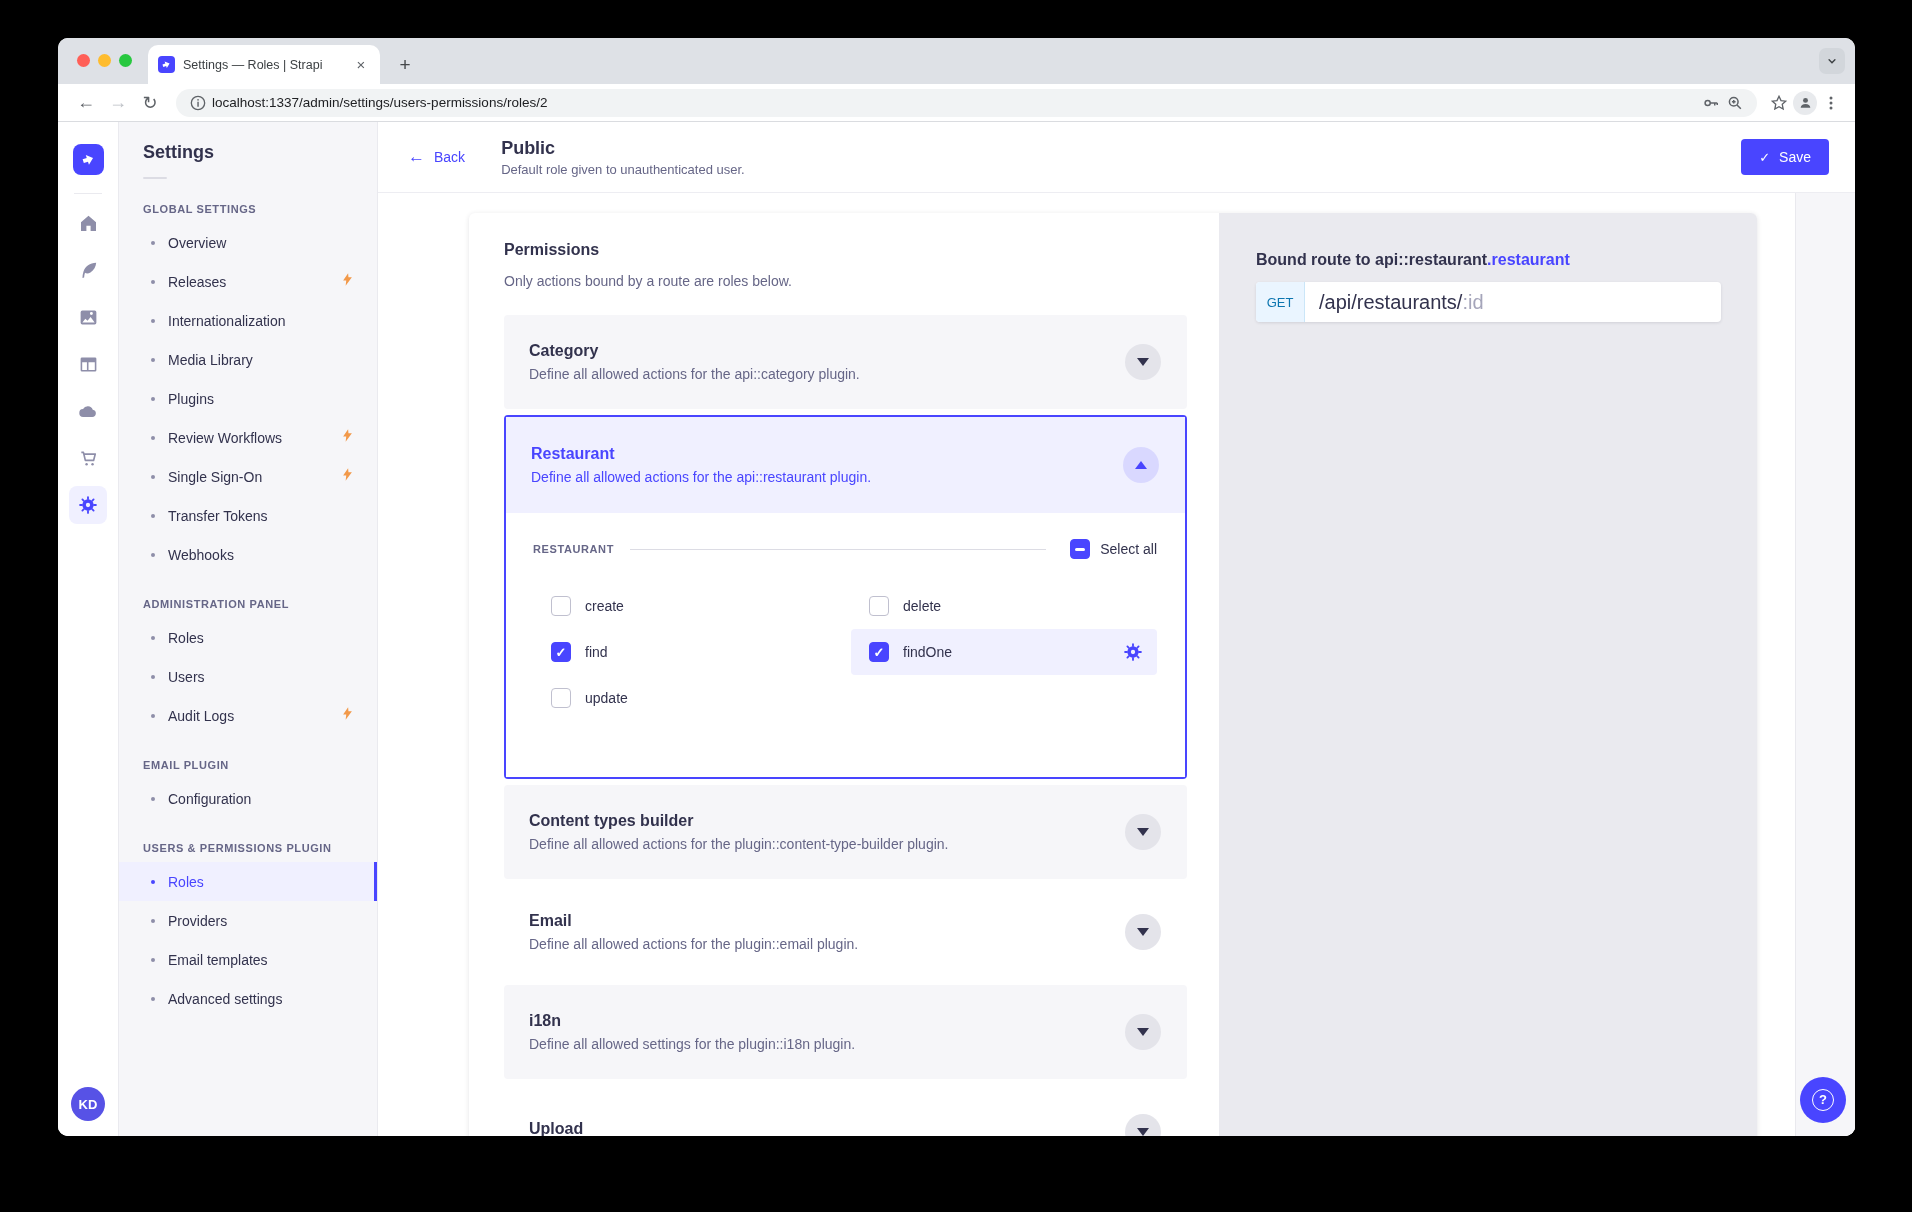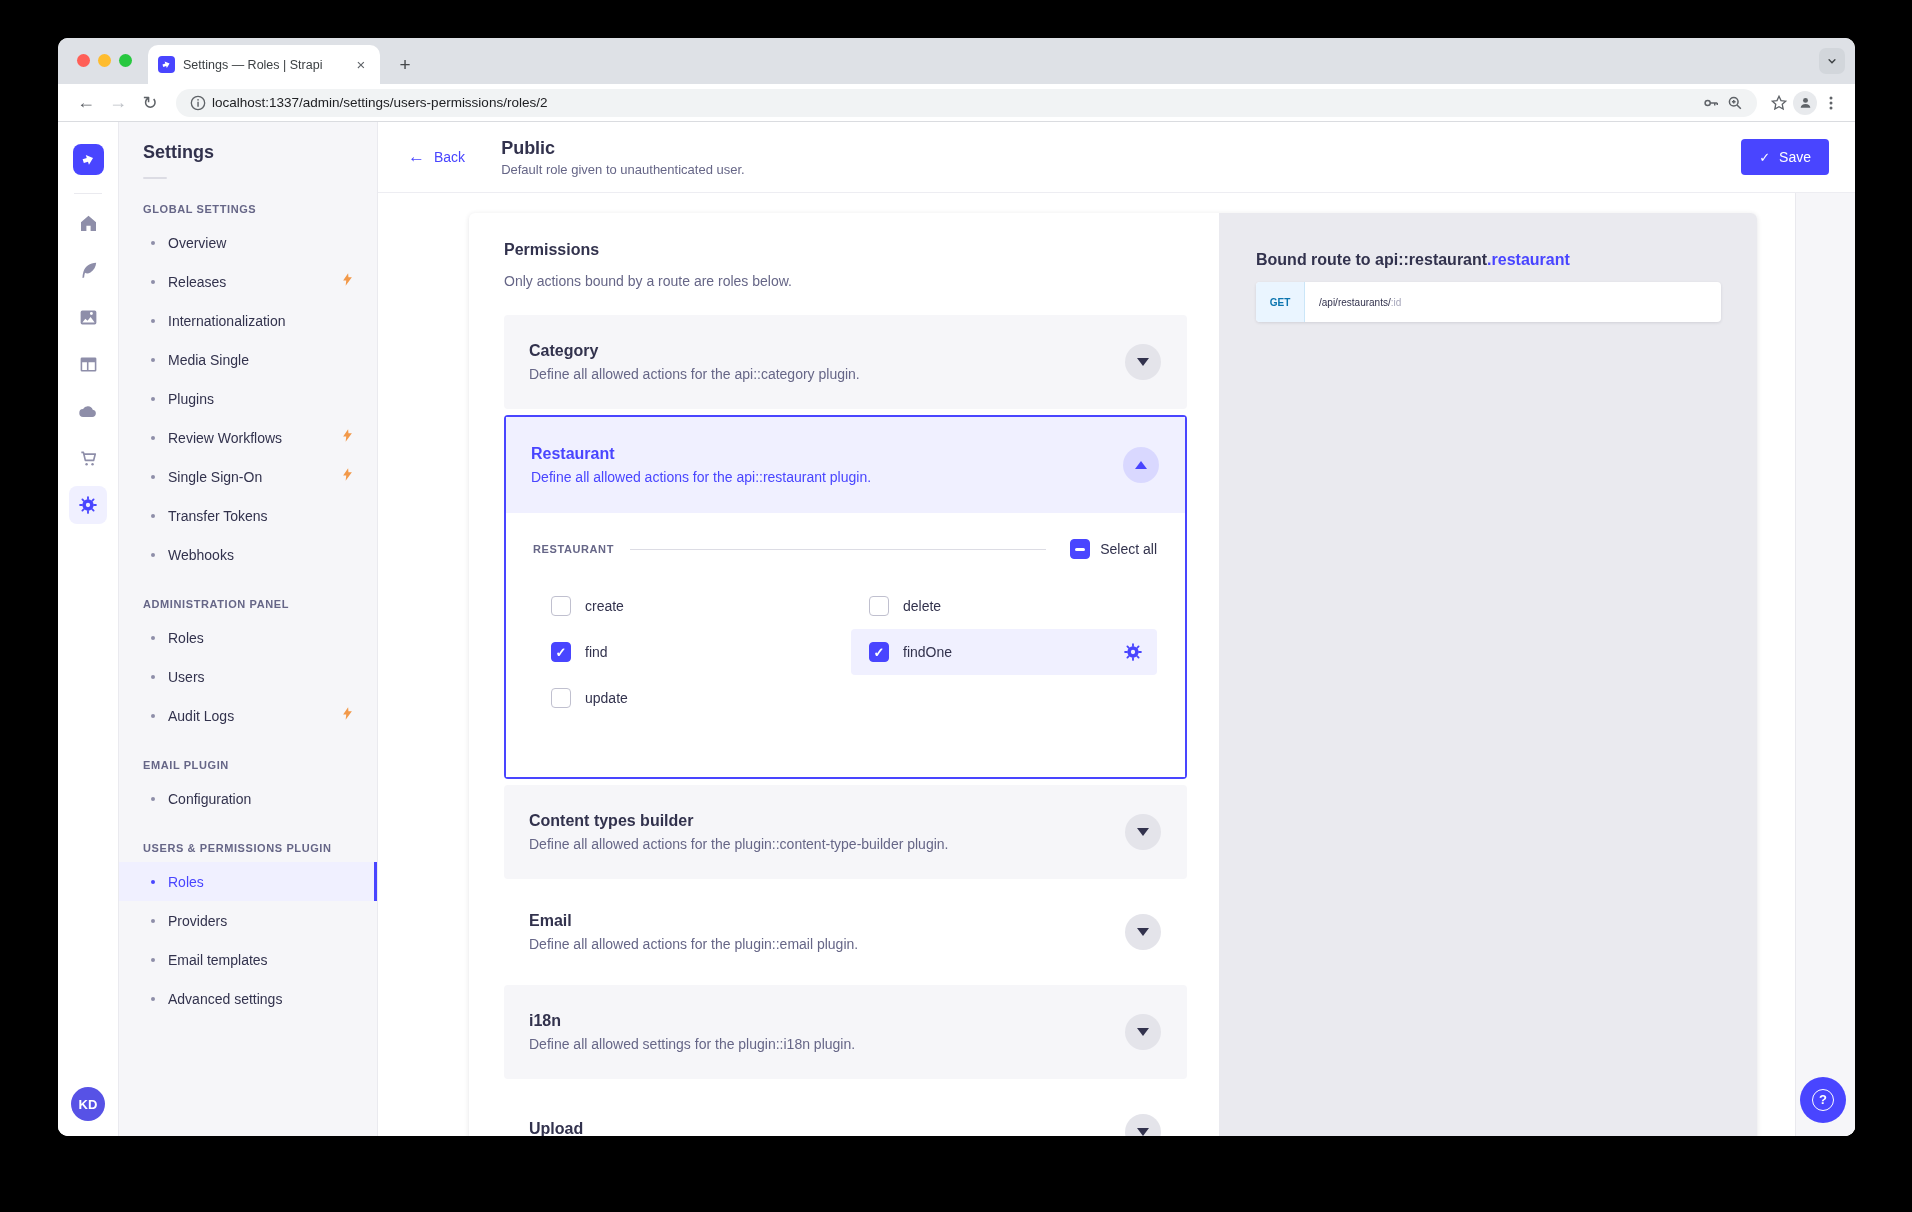--- a/index.html
+++ b/index.html
@@ -93,22 +93,22 @@
   .action-cell { display:flex; align-items:center; padding-left:18px; gap:14px; border-radius:4px; }
   .action-cell .a-lbl { font-size:14px; color:#32324d; }
   .action-cell.hl { background:#f0f0ff; padding-right:14px; }
   .action-cell .gear { margin-left:auto; color:#4945ff; cursor:pointer; width:20px; height:20px; }
 
   .route-col { flex:1; background:#eaeaef; padding:38px 36px 0 37px; }
   .route-title { font-size:16px; font-weight:700; }
   .route-title .pre { color:#32324d; }
   .route-title .suf { color:#4945ff; }
   .route-box { margin-top:13px; height:40px; width:465px; background:#fff; border-radius:4px; box-shadow:0 1px 3px rgba(33,33,52,.12); display:flex; align-items:center; overflow:hidden; }
-  .method-badge { height:100%; width:49px; flex:none; background:#eaf5ff; border-right:1px solid #cbe6f8; color:#0c75af; font-size:10px; font-weight:700; display:flex; align-items:center; justify-content:center; }
-  .route-path { font-size:10px; color:#32324d; margin-left:14px; }
+  .method-badge { height:100%; width:49px; flex:none; background:#eaf5ff; border-right:1px solid #cbe6f8; color:#0c75af; font-size:13px; font-weight:400; display:flex; align-items:center; justify-content:center; }
+  .route-path { font-size:20px; color:#32324d; margin-left:14px; }
   .route-path .param { color:#a5a5ba; }
 
   .help-fab { position:absolute; right:9px; bottom:13px; width:46px; height:46px; border-radius:50%; background:#4945ff; color:#fff; border:none; display:flex; align-items:center; justify-content:center; cursor:pointer; z-index:5; }
   .help-fab .q { width:22px; height:22px; border:1.8px solid #fff; border-radius:50%; font-size:13px; font-weight:700; text-align:center; line-height:19px; font-family:inherit; }
 </style>
 </head>
 <body>
 
 <div class="window">
 
@@ -253,21 +253,21 @@
             <span class="bolt"><svg viewBox="0 0 24 24" width="15" height="15">
                 <polygon points="13,2 5,13.5 10,13.5 9,22 19,8.5 13.5,8.5" fill="#f2994a"></polygon>
               </svg></span>
           </div>
           <div class="nav-item">
             <span class="dot"></span>
             <span class="lbl">Internationalization</span>
           </div>
           <div class="nav-item">
             <span class="dot"></span>
-            <span class="lbl">Media Single</span>
+            <span class="lbl">Media Library</span>
           </div>
           <div class="nav-item">
             <span class="dot"></span>
             <span class="lbl">Plugins</span>
           </div>
           <div class="nav-item">
             <span class="dot"></span>
             <span class="lbl">Review Workflows</span>
             <span class="bolt"><svg viewBox="0 0 24 24" width="15" height="15">
                 <polygon points="13,2 5,13.5 10,13.5 9,22 19,8.5 13.5,8.5" fill="#f2994a"></polygon>

